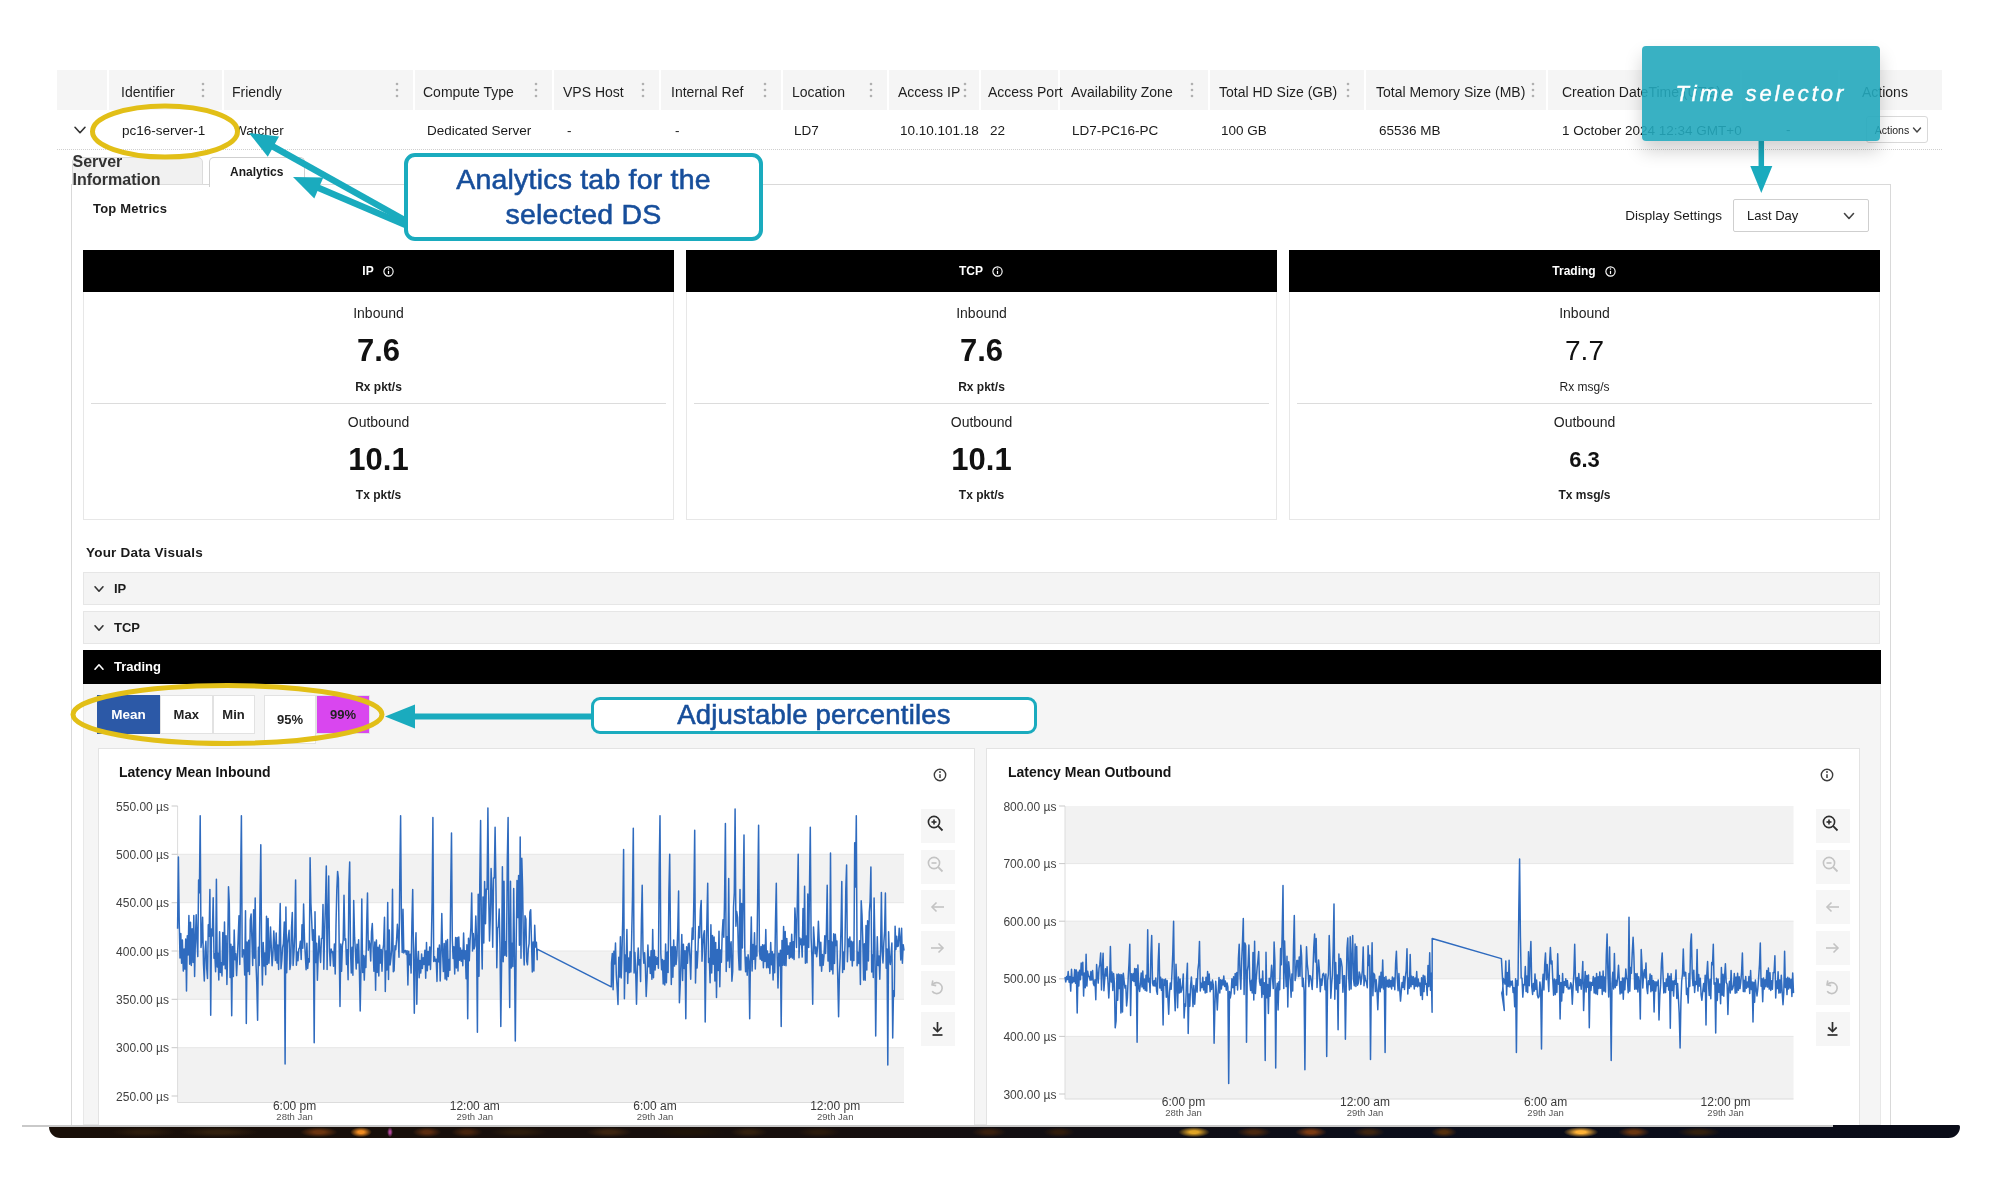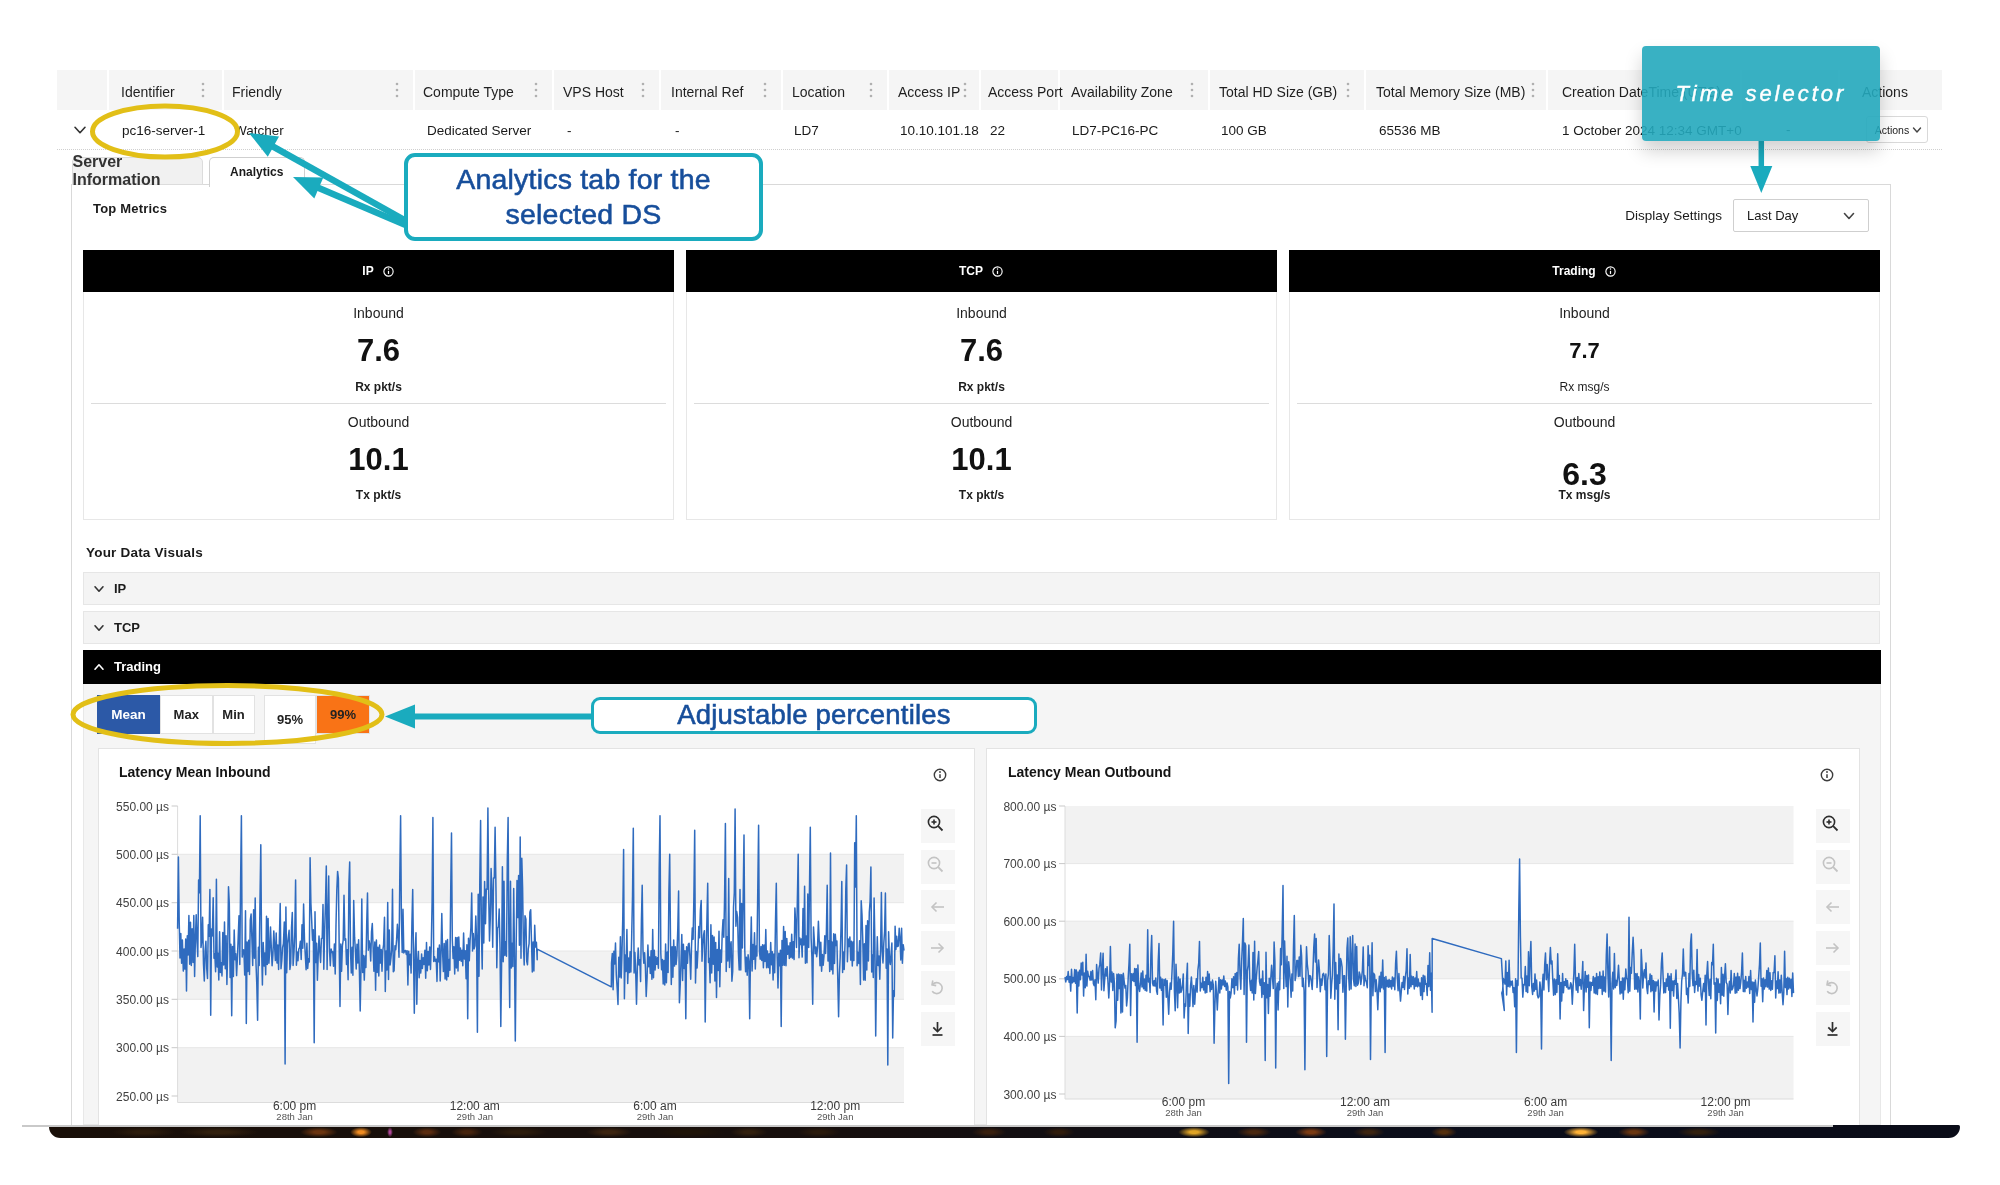--- a/index.html
+++ b/index.html
@@ -157,25 +157,25 @@
     <div class="abs" style="left:1289px;top:250px;width:591px;height:42px;background:#000"></div>
     <div class="abs ctr" style="left:1289px;top:250px;width:591px;height:42px;color:#fff;font-size:12px;font-weight:bold;gap:8px">
       <span>Trading</span>
       <svg width="13" height="13" viewBox="0 0 16 16" style="margin-top:1px">
         <circle cx="8" cy="8" r="5.7" fill="none" stroke="#fff" stroke-width="1.4"></circle>
         <line x1="8" y1="7.2" x2="8" y2="11" stroke="#fff" stroke-width="1.5"></line>
         <circle cx="8" cy="5" r="0.9" fill="#fff"></circle>
       </svg>
     </div>
     <div class="abs ctr" style="left:1289px;top:305px;width:591px;height:16px;font-size:14px;color:#1e1e1e">Inbound</div>
-    <div class="abs ctr" style="left:1289px;top:334px;width:591px;height:34px;font-size:22px;font-weight:bold;color:#111">7.7</div>
+    <div class="abs ctr" style="left:1289px;top:334px;width:591px;height:34px;font-size:28px;font-weight:normal;color:#111">7.7</div>
     <div class="abs ctr" style="left:1289px;top:379px;width:591px;height:15px;font-size:12px;font-weight:normal;color:#1e1e1e">Rx msg/s</div>
     <div class="abs" style="left:1297px;top:403px;width:575px;height:0;border-top:1px solid #dcdcdc"></div>
     <div class="abs ctr" style="left:1289px;top:414px;width:591px;height:16px;font-size:14px;color:#1e1e1e">Outbound</div>
-    <div class="abs ctr" style="left:1289px;top:457px;width:591px;height:34px;font-size:32px;font-weight:bold;color:#111">6.3</div>
+    <div class="abs ctr" style="left:1289px;top:443px;width:591px;height:34px;font-size:22px;font-weight:bold;color:#111">6.3</div>
     <div class="abs ctr" style="left:1289px;top:487px;width:591px;height:15px;font-size:12px;font-weight:bold;color:#1e1e1e">Tx msg/s</div>
     <div class="abs" style="left:86px;top:545px;font-size:13.5px;font-weight:bold;color:#1a1a1a;letter-spacing:0.2px">Your Data Visuals</div>
     <div class="abs" style="left:83px;top:572px;width:1797px;height:33px;background:#f4f4f4;border:1px solid #e6e6e6"></div>
     <svg class="abs" width="20" height="20" viewBox="89 579 20 20" style="left:89px;top:579px">
       <polyline points="95.0,586.8 99,591.2 103.0,586.8" fill="none" stroke="#333" stroke-width="1.6" stroke-linecap="round" stroke-linejoin="round"></polyline>
     </svg>
     <div class="abs" style="left:114px;top:581px;font-size:13px;font-weight:bold;color:#1c1c1c">IP</div>
     <div class="abs" style="left:83px;top:611px;width:1797px;height:33px;background:#f4f4f4;border:1px solid #e6e6e6"></div>
     <svg class="abs" width="20" height="20" viewBox="89 618 20 20" style="left:89px;top:618px">
       <polyline points="95.0,625.8 99,630.2 103.0,625.8" fill="none" stroke="#333" stroke-width="1.6" stroke-linecap="round" stroke-linejoin="round"></polyline>
@@ -184,21 +184,21 @@
     <div class="abs" style="left:83px;top:650px;width:1798px;height:34px;background:#000"></div>
     <svg class="abs" width="20" height="20" viewBox="89 657 20 20" style="left:89px;top:657px">
       <polyline points="95.0,669.2 99,664.8 103.0,669.2" fill="none" stroke="#fff" stroke-width="1.6" stroke-linecap="round" stroke-linejoin="round"></polyline>
     </svg>
     <div class="abs" style="left:114px;top:659px;font-size:13px;font-weight:bold;color:#fff">Trading</div>
     <div class="abs" style="left:83px;top:684px;width:1798px;height:441px;background:#f5f5f5;border:1px solid #e8e8e8;border-top:none"></div>
     <div class="abs ctr" style="left:97px;top:695px;width:63px;height:39px;background:#2c59a7;color:#fff;font-size:13.5px;font-weight:bold">Mean</div>
     <div class="abs ctr" style="left:160px;top:695px;width:52.5px;height:39px;background:#fff;border:1px solid #e2e2e2;font-size:13px;font-weight:bold;color:#222">Max</div>
     <div class="abs ctr" style="left:212.5px;top:695px;width:42px;height:39px;background:#fff;border:1px solid #e2e2e2;font-size:13px;font-weight:bold;color:#222">Min</div>
     <div class="abs ctr" style="left:264px;top:695px;width:52px;height:49px;background:#fff;border:1px solid #e2e2e2;font-size:13px;font-weight:bold;color:#222">95%</div>
-    <div class="abs ctr" style="left:316px;top:695px;width:54px;height:39px;background:#f97316;border:1px solid #e2e2e2;font-size:13px;font-weight:bold;color:#222">99%</div>
+    <div class="abs ctr" style="left:316px;top:695px;width:54px;height:39px;background:#d946ef;border:1px solid #e2e2e2;font-size:13px;font-weight:bold;color:#222">99%</div>
     <div class="abs" style="left:98px;top:748px;width:877px;height:377px;background:#fff;border:1px solid #e3e3e3;border-bottom:none">
       <svg width="877" height="377" viewBox="0 0 877 377" style="position:absolute;left:0;top:0;font-family:'Liberation Sans',sans-serif">
         <rect x="78.6" y="105.3" width="726.4" height="48.39999999999999" fill="#f2f2f2"></rect>
 <rect x="78.6" y="202" width="726.4" height="48.30000000000001" fill="#f2f2f2"></rect>
 <rect x="78.6" y="298.7" width="726.4" height="54.80000000000001" fill="#f2f2f2"></rect>
 <line x1="78.6" y1="105.3" x2="805" y2="105.3" stroke="#e6e6e6" stroke-width="1"></line>
 <line x1="78.6" y1="153.7" x2="805" y2="153.7" stroke="#e6e6e6" stroke-width="1"></line>
 <line x1="78.6" y1="202" x2="805" y2="202" stroke="#e6e6e6" stroke-width="1"></line>
 <line x1="78.6" y1="250.3" x2="805" y2="250.3" stroke="#e6e6e6" stroke-width="1"></line>
 <line x1="78.6" y1="298.7" x2="805" y2="298.7" stroke="#e6e6e6" stroke-width="1"></line>

